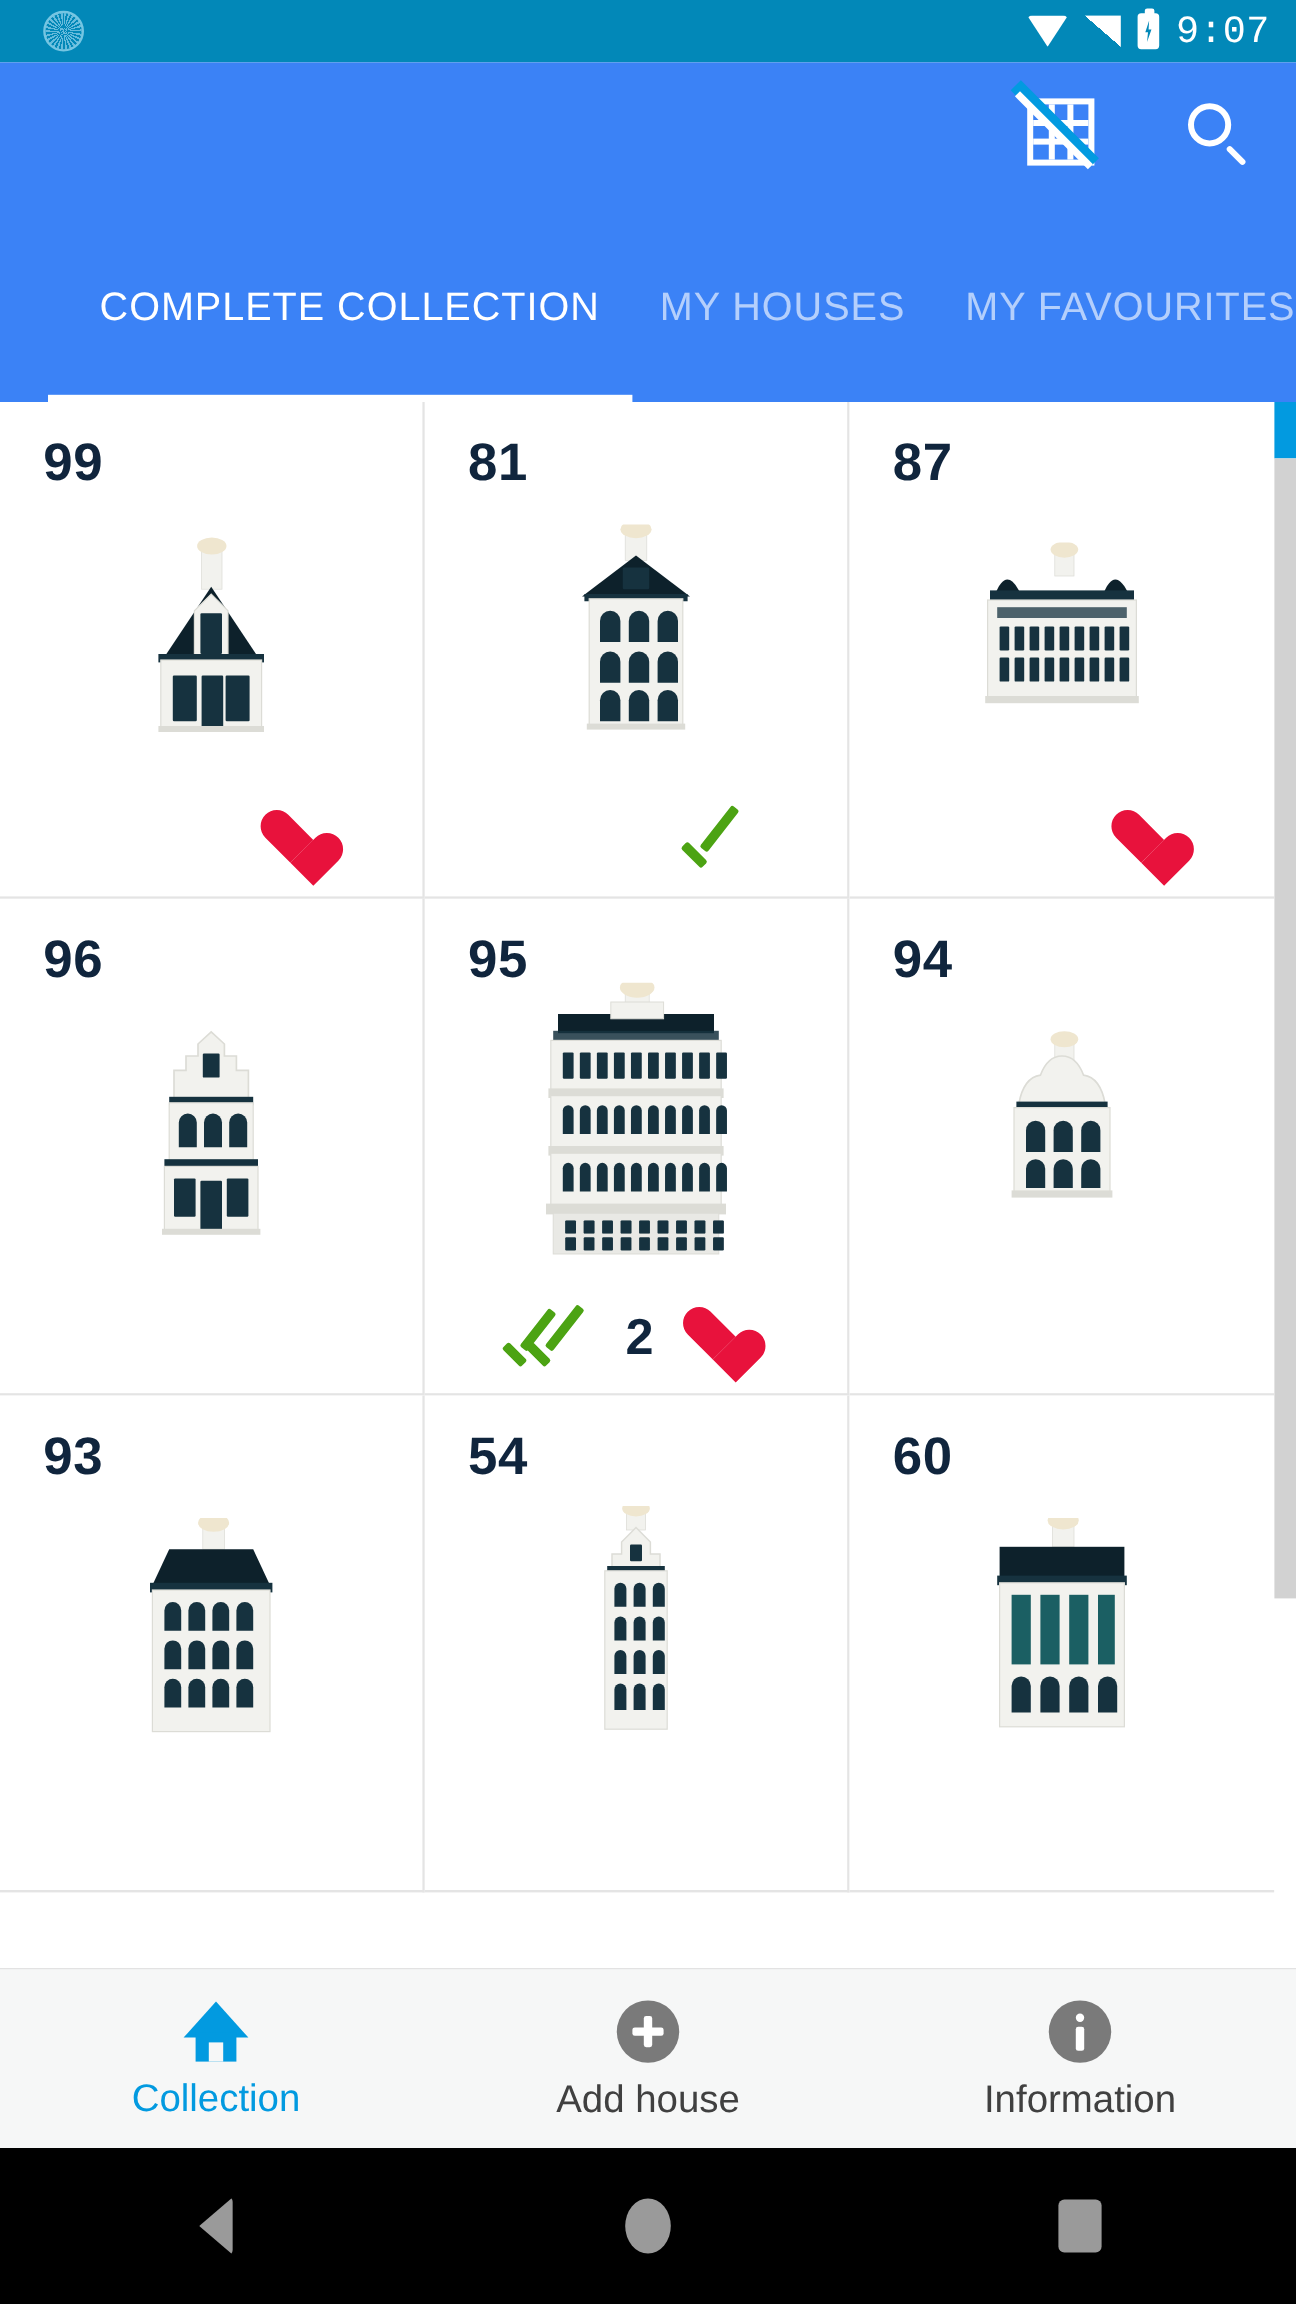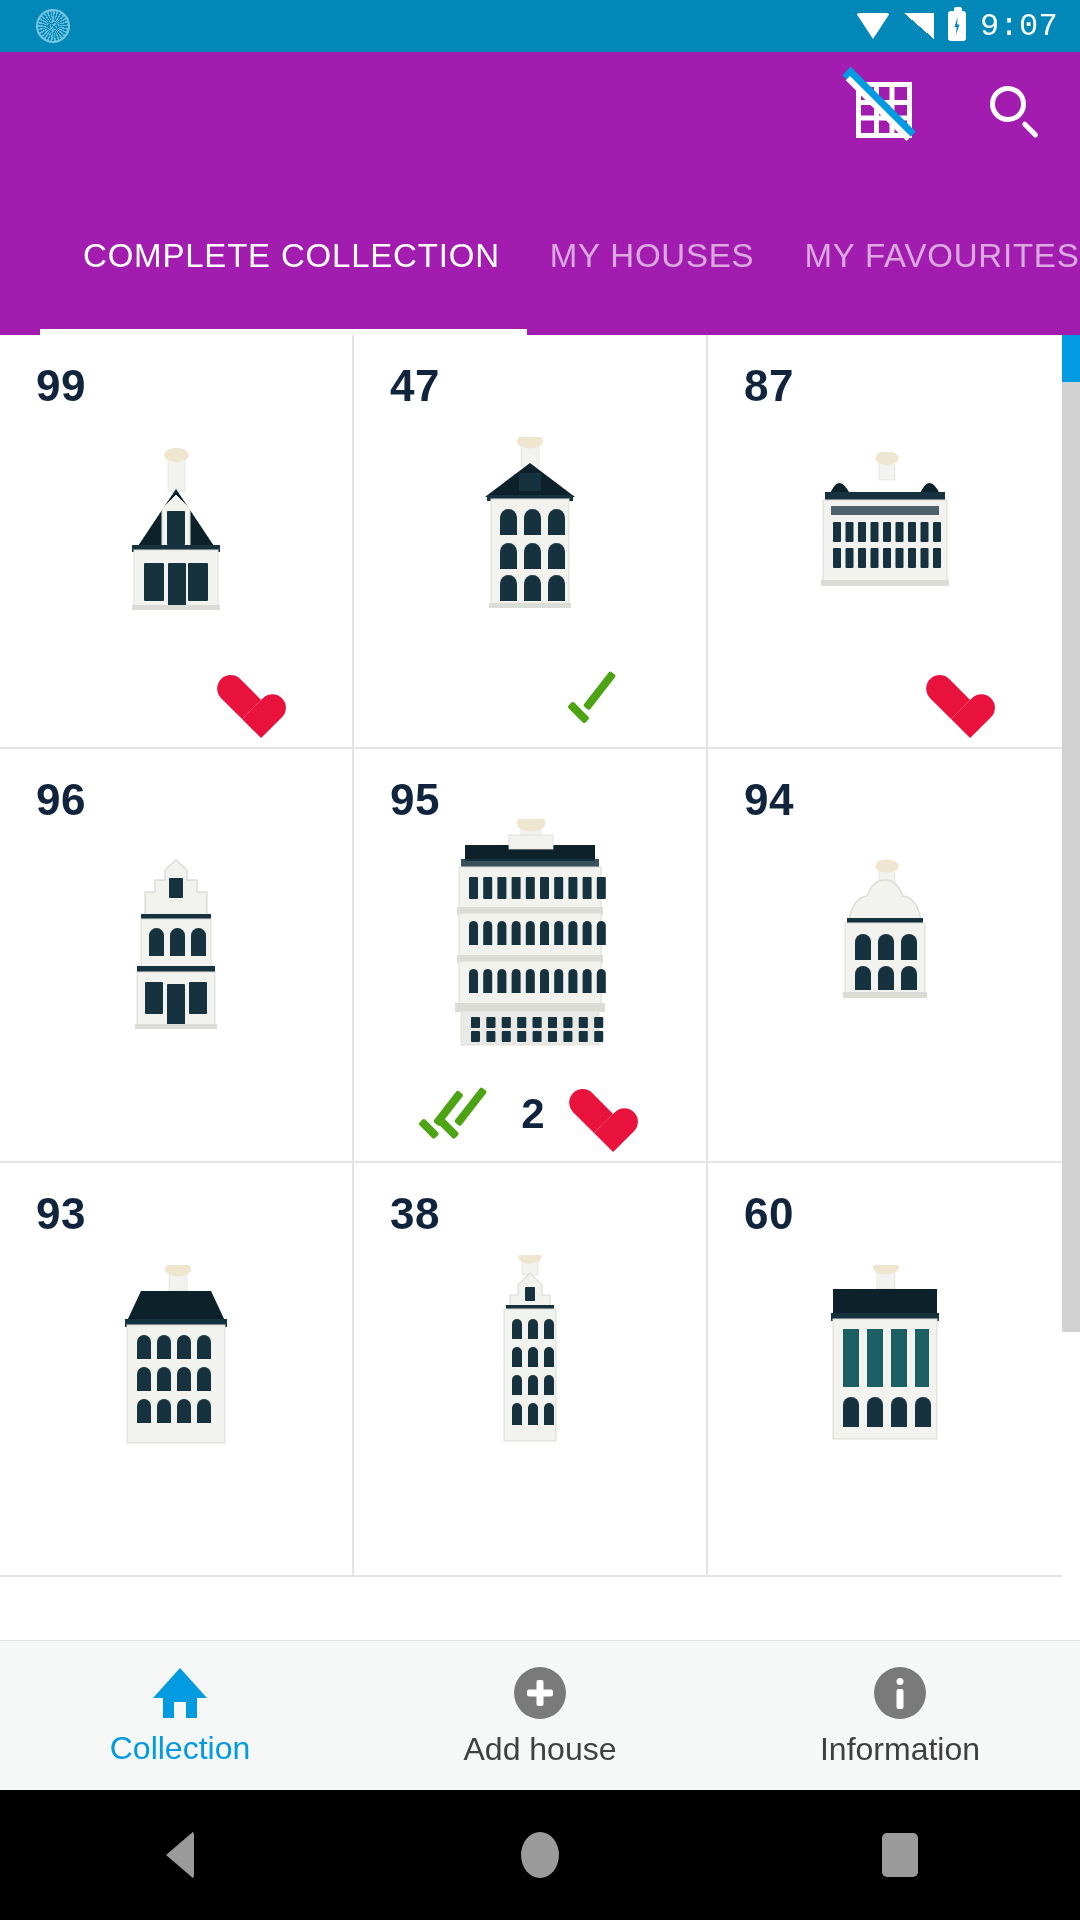--- a/index.html
+++ b/index.html
@@ -58,21 +58,21 @@
     clip-path:polygon(58% 0,18% 55%,46% 55%,36% 100%,82% 42%,52% 42%);
   }
   #status-time {
     color:#ffffff; font-size:32px; letter-spacing:.3px;
     font-family:Liberation Mono, monospace;
   }
 
   
   #app-bar {
     height:283px; width:100%;
-    background:#a21caf;
+    background:#3b82f6;
     position:relative;
   }
   #app-bar-actions {
     position:absolute; right:30px; top:22px;
     display:flex; align-items:center; gap:58px;
   }
   .appbar-icon-btn {
     width:72px; height:72px;
     display:flex; align-items:center; justify-content:center;
     cursor:pointer;
@@ -359,21 +359,21 @@
       <rect x="82" y="126" width="20" height="38" rx="1" fill="#16323f"></rect>
       <rect x="62" y="126" width="18" height="45" rx="1" fill="#16323f"></rect>
       <rect x="26" y="168" width="88" height="5" fill="#dcdcd6"></rect>
     </svg>
         </div>
         <div class="cell-badges" style="justify-content: center; padding-left: 150px;">
           <div class="heart-icon"></div>
         </div>
       </div>
       <div class="cell">
-        <div class="cell-number">47</div>
+        <div class="cell-number">81</div>
         <div class="house-wrap">
     <svg class="house-svg" width="130" height="190" viewBox="0 0 130 190">
       <rect x="56" y="4" width="18" height="26" fill="#f2f2ee" stroke="#dcdcd6" stroke-width=".6"></rect>
           <ellipse cx="65" cy="4" rx="12.959999999999999" ry="7.56" fill="#efe6cf"></ellipse>
       <path d="M20 60 L65 26 L110 60 Z" fill="#0d212b"></path>
       <path d="M22 58 L108 58 L108 64 L22 64 Z" fill="#16323f"></path>
       <rect x="54" y="36" width="22" height="18" rx="1" fill="#16323f"></rect>
       <rect x="26" y="62" width="78" height="106" fill="#f2f2ee" stroke="#dcdcd6" stroke-width="1"></rect>
       <path d="M35 98 L35 80.5 A8.5 8.5 0 0 1 52 80.5 L52 98 Z" fill="#16323f"></path>
             <path d="M59 98 L59 80.5 A8.5 8.5 0 0 1 76 80.5 L76 98 Z" fill="#16323f"></path>
@@ -575,21 +575,21 @@
             <path d="M96 126 L96 109 A7 7 0 0 1 110 109 L110 126 Z" fill="#16323f"></path>
       <path d="M36 158 L36 141 A7 7 0 0 1 50 141 L50 158 Z" fill="#16323f"></path>
             <path d="M56 158 L56 141 A7 7 0 0 1 70 141 L70 158 Z" fill="#16323f"></path>
             <path d="M76 158 L76 141 A7 7 0 0 1 90 141 L90 158 Z" fill="#16323f"></path>
             <path d="M96 158 L96 141 A7 7 0 0 1 110 141 L110 158 Z" fill="#16323f"></path>
     </svg>
         </div>
         <div class="cell-badges"></div>
       </div>
       <div class="cell">
-        <div class="cell-number">38</div>
+        <div class="cell-number">54</div>
         <div class="house-wrap">
     <svg class="house-svg" width="120" height="210" viewBox="0 0 120 210">
       <rect x="52" y="2" width="16" height="18" fill="#f2f2ee" stroke="#dcdcd6" stroke-width=".6"></rect>
           <ellipse cx="60" cy="2" rx="11.52" ry="6.72" fill="#efe6cf"></ellipse>
       <path d="M40 52 L40 40 L48 40 L48 30 L60 18 L72 30 L72 40 L80 40 L80 52 Z" fill="#f2f2ee" stroke="#dcdcd6" stroke-width="1.2"></path>
       <rect x="55" y="32" width="10" height="14" rx="1" fill="#16323f"></rect>
       <rect x="36" y="50" width="48" height="6" fill="#16323f"></rect>
       <rect x="34" y="54" width="52" height="132" fill="#f2f2ee" stroke="#dcdcd6" stroke-width="1"></rect>
       <path d="M42 84 L42 69 A5 5 0 0 1 52 69 L52 84 Z" fill="#16323f"></path>
             <path d="M58 84 L58 69 A5 5 0 0 1 68 69 L68 84 Z" fill="#16323f"></path>

